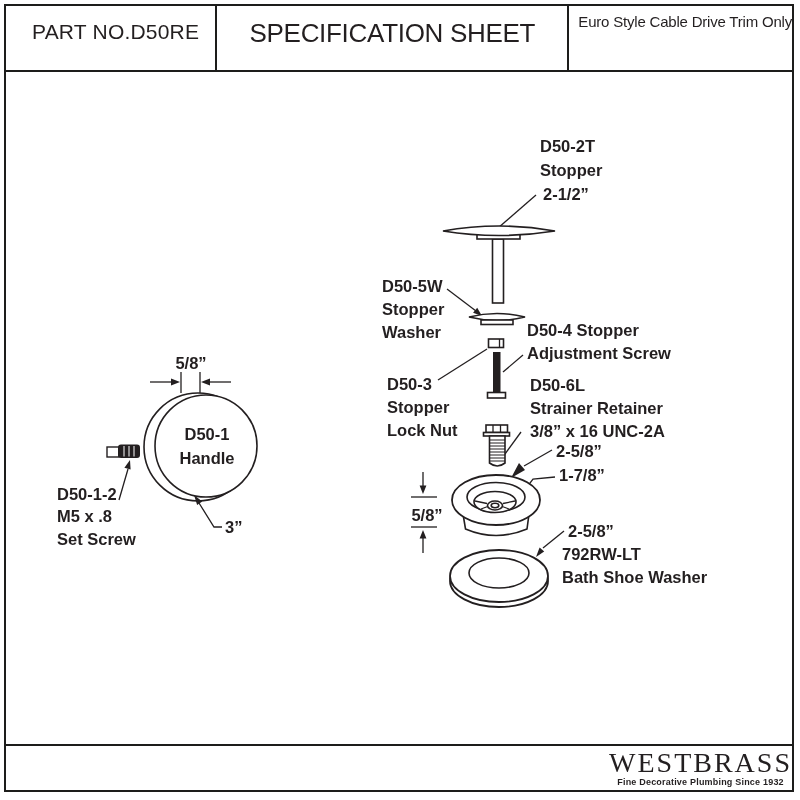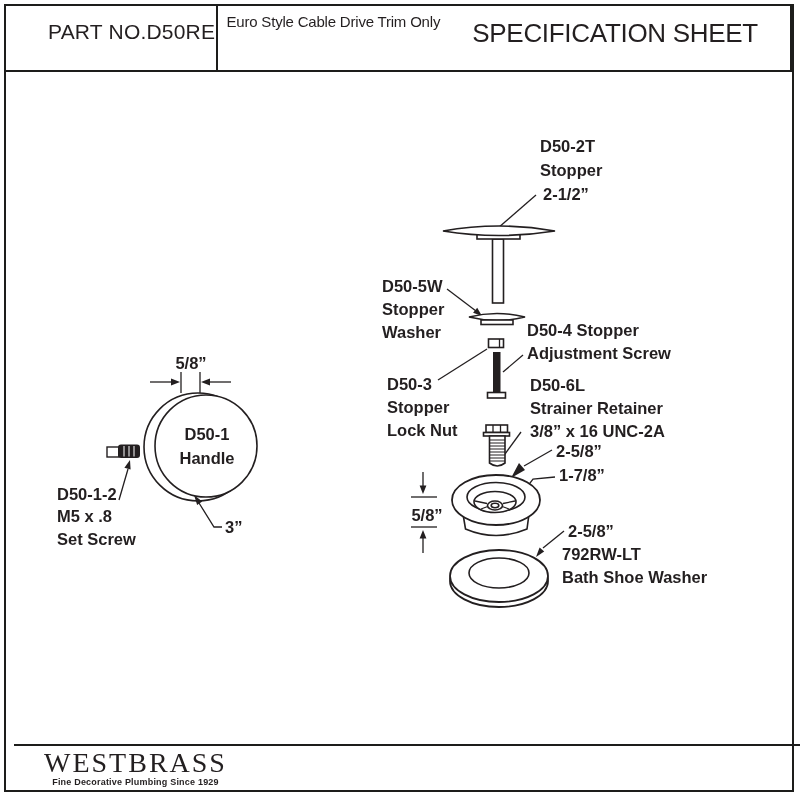--- a/index.html
+++ b/index.html
@@ -2,26 +2,26 @@
 <html><head>
 <meta charset="utf-8">
 <style>
   html,body{margin:0;padding:0;background:#fff;}
   .canvas{position:relative;width:800px;height:800px;background:#fff;overflow:hidden;
           font-family:"Liberation Sans",sans-serif;color:#231f20;}
   .page{position:absolute;left:4px;top:4px;width:790px;height:788px;border:2px solid #1d1d1b;box-sizing:border-box;}
   
   .header{position:absolute;left:0;top:0;width:100%;height:66px;border-bottom:2px solid #1d1d1b;box-sizing:border-box;display:flex;}
   .hcell{box-sizing:border-box;display:flex;align-items:center;}
-  .hcell.left{width:214px;border-right:2px solid #1d1d1b;padding-left:42px;padding-bottom:12px;font-size:21px;letter-spacing:.2px;}
+  .hcell.left{width:214px;border-right:2px solid #1d1d1b;padding-left:26px;padding-bottom:12px;font-size:21px;letter-spacing:.2px;}
   .hcell.mid{width:357px;border-right:2px solid #1d1d1b;justify-content:center;padding-bottom:10px;font-size:26px;font-weight:500;letter-spacing:-.3px;}
   .hcell.right{flex:1;align-items:flex-start;padding:7px 0 0 9px;font-size:15px;font-weight:500;letter-spacing:-.2px;white-space:nowrap;}
   .partgap{}
   
-  .footer{position:absolute;left:8px;bottom:0;width:100%;height:46px;border-top:2px solid #1d1d1b;box-sizing:border-box;display:flex;align-items:center;}
+  .footer{position:absolute;left:0;bottom:0;width:100%;height:46px;border-top:2px solid #1d1d1b;box-sizing:border-box;display:flex;align-items:center;justify-content:flex-end;}
   .brandblock{margin-left:30px;display:flex;flex-direction:column;align-items:center;}
   .brand{font-family:"Liberation Serif",serif;font-size:28px;line-height:26px;letter-spacing:2px;font-weight:400;}
   .brand-tag{font-size:9px;font-weight:600;letter-spacing:.2px;margin-top:1px;}
   .contact{position:absolute;right:18px;top:50%;transform:translateY(-50%);font-size:14.5px;font-weight:600;white-space:nowrap;}
   .contact .sep{margin:0 8px;font-weight:400;}
   .contact .sep.tight{margin:0 5px;}
   
   svg{position:absolute;left:0;top:0;pointer-events:none;}
   .lbl{font-family:"Liberation Sans",sans-serif;font-size:16.5px;font-weight:600;fill:#231f20;}
   .ln{stroke:#231f20;fill:none;stroke-width:1.3;}
@@ -34,32 +34,32 @@
 <body>
 
 <div class="canvas">
   <div class="page">
 
     <div class="header">
       <div class="hcell left">
         <span>PART NO.</span>
         <span class="partgap">D50RE</span>
       </div>
+      <div class="hcell mid">
+        <span>SPECIFICATION SHEET</span>
+      </div>
       <div class="hcell right">
         <span>Euro Style Cable Drive Trim Only</span>
-      </div>
-      <div class="hcell mid">
-        <span>SPECIFICATION SHEET</span>
       </div>
     </div>
 
     <div class="footer">
       <div class="brandblock">
         <span class="brand">WESTBRASS</span>
-        <span class="brand-tag">Fine Decorative Plumbing Since 1929</span>
+        <span class="brand-tag">Fine Decorative Plumbing Since 1932</span>
       </div>
     </div>
   </div>
 
   <svg width="800" height="800" viewBox="0 0 800 800">
 
     <g>
 
       <text class="lbl" x="191" y="369" text-anchor="middle">5/8”</text>
       <line class="ln" x1="150" y1="382" x2="171" y2="382"></line>

